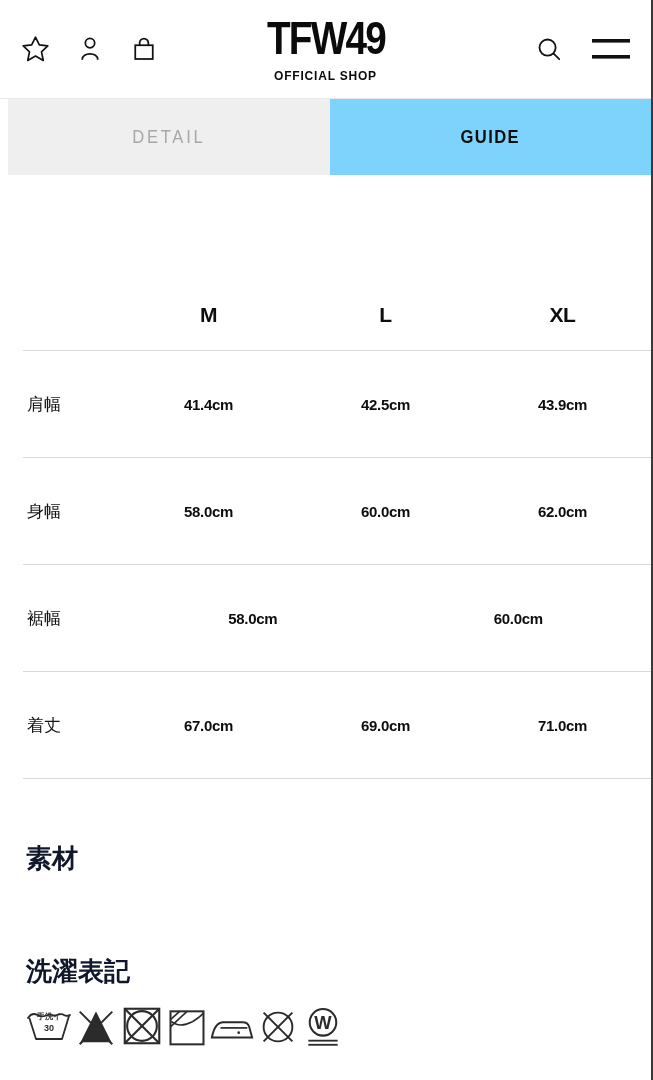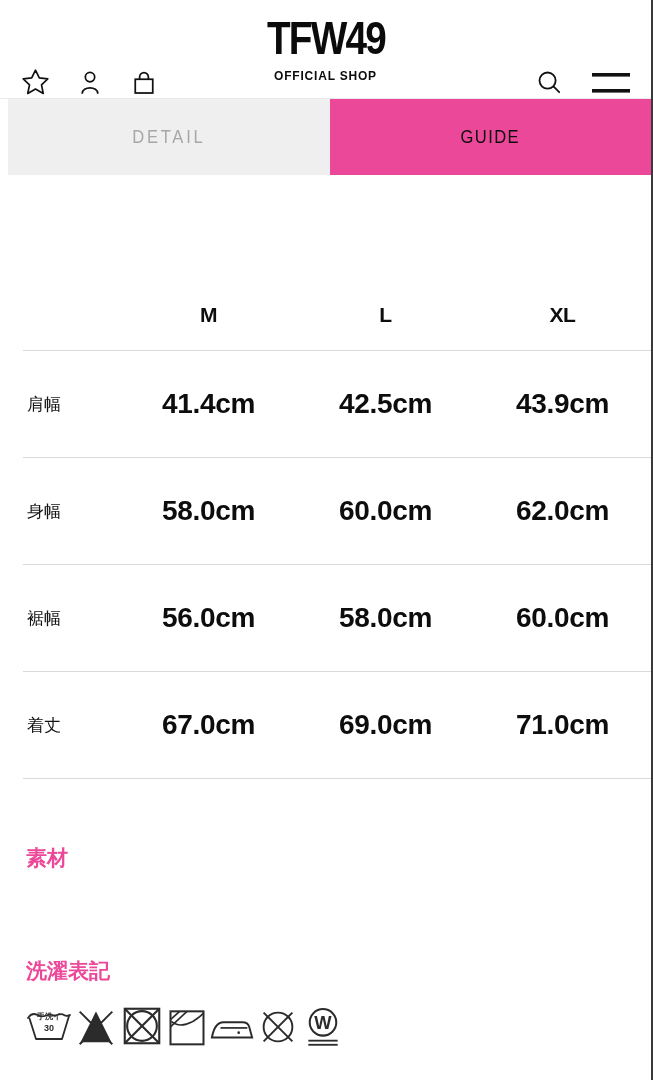--- a/index.html
+++ b/index.html
@@ -9,21 +9,21 @@
     font-family:"Liberation Sans", sans-serif;
     color:#111;
     position:relative;
     overflow:hidden;
     border-right:2px solid #3a3a3a;
   }
 
   
   .header {
     height:99px;
-    display:flex; align-items:flex-end;
+    display:flex; align-items:center;
     padding:0 20px;
     border-bottom:1px solid #e9e9e9;
     position:relative;
     background:#fff;
   }
   .hdr-left { display:flex; align-items:center; gap:24px; }
   .hdr-right { display:flex; align-items:center; gap:26px; margin-left:auto; }
   .icon-btn { display:flex; align-items:center; justify-content:center; cursor:pointer; background:none; border:none; }
   .icon-btn svg { display:block; }
 
@@ -47,47 +47,47 @@
   .tabs { display:flex; height:76px;padding-left:8px; }
   .tab {
     flex:1; display:flex; align-items:center; justify-content:center;
     font-size:18px; cursor:pointer;
   }
   .tab.inactive {
     background:#efefef; color:#a7a7a7;
     font-weight:400; letter-spacing:3px;
   }
   .tab.active {
-    background:#ec4899; color:#0d0d0d;
-    font-weight:400; letter-spacing:1.5px;
+    background:#7dd3fc; color:#0d0d0d;
+    font-weight:700; letter-spacing:1.5px;
     transform-origin:center;
   }
   .tab .cond { display:inline-block; transform:scaleX(.92); }
 
   
   .content { padding-top:104px; }
   .size-table { margin-left:23px; }
   .trow {
     display:flex; align-items:center;
     border-bottom:1px solid #d9d9d9;
   }
   .trow.thead { height:72px; }
   .trow.tdata { height:107px; }
   .cell { text-align:center; }
   .label-cell {
     width:97px; text-align:left; padding-left:4px;
     font-size:17px; font-weight:500; color:#141414;
   }
-  .val-cell { flex:1; font-size:28px; font-weight:700; letter-spacing:-.3px; color:#0d0d0d; }
+  .val-cell { flex:1; font-size:15px; font-weight:700; letter-spacing:-.3px; color:#0d0d0d; }
   .thead .val-cell { font-size:21px; font-weight:600; }
 
   
   .section-heading {
     margin-left:26px;
-    font-size:21px; font-weight:700; color:#ec4899;
+    font-size:26px; font-weight:700; color:#0f172a;
     line-height:30px;
   }
   .material-heading { margin-top:64px; }
   .care-heading { margin-top:83px; }
 
   .care-icons {
     margin:16px 0 0 25px;
     display:flex; align-items:center; 
   }
   .care-icons svg { display:block; }
@@ -174,21 +174,20 @@
 
     <div class="trow tdata">
       <div class="cell label-cell">身幅</div>
       <div class="cell val-cell">58.0cm</div>
       <div class="cell val-cell">60.0cm</div>
       <div class="cell val-cell">62.0cm</div>
     </div>
 
     <div class="trow tdata">
       <div class="cell label-cell">裾幅</div>
-      <div class="cell val-cell">56.0cm</div>
       <div class="cell val-cell">58.0cm</div>
       <div class="cell val-cell">60.0cm</div>
     </div>
 
     <div class="trow tdata">
       <div class="cell label-cell">着丈</div>
       <div class="cell val-cell">67.0cm</div>
       <div class="cell val-cell">69.0cm</div>
       <div class="cell val-cell">71.0cm</div>
     </div>

